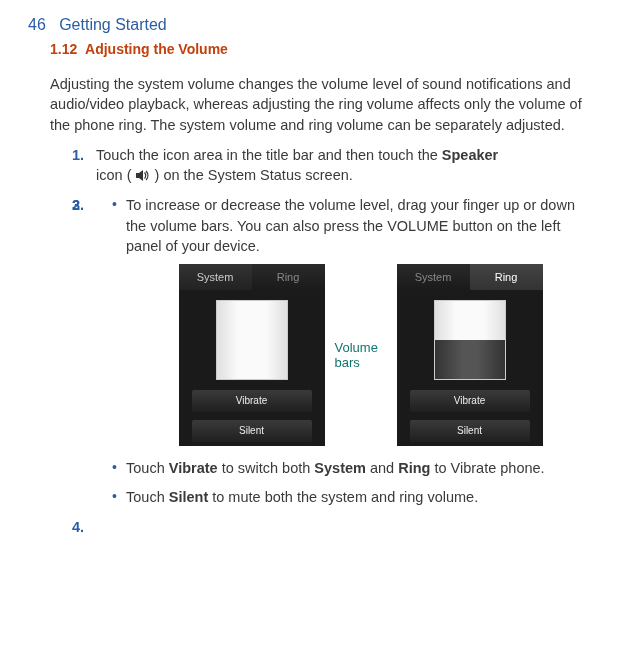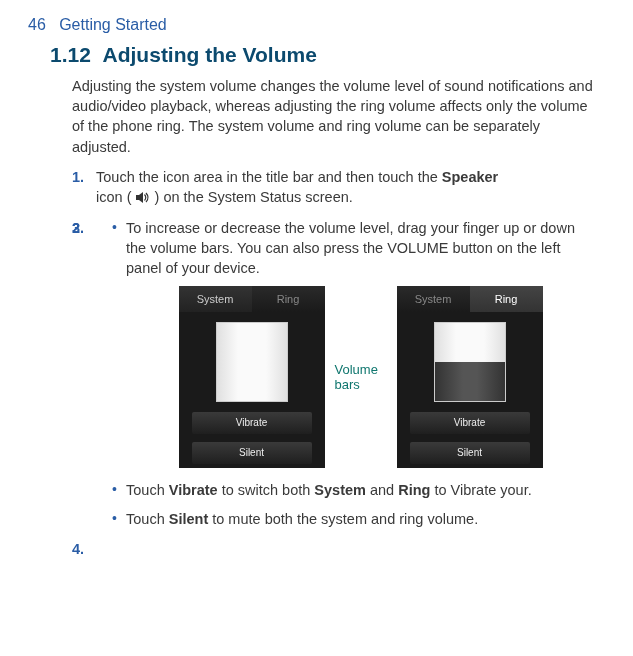--- a/index.html
+++ b/index.html
@@ -15,31 +15,32 @@
   .page {
     padding: 14px 28px 20px 28px;
   }
   .header-line {
     color: #2a5da6;
     font-size: 16px;
     margin-bottom: 4px;
   }
   .page-num { }
   .section-heading {
-    color: #0c4a6e;
-    font-size: 21px;
+    color: #c2410c;
+    font-size: 14px;
     font-weight: bold;
-    margin: 2px 0 6px 22px;
+    margin: 2px 0 14px 22px;
   }
   .body-text {
     margin-left: 44px;
     margin-right: 10px;
   }
   .intro {
     margin-bottom: 10px;
+    margin-left: 22px;
   }
   ol.numbered {
     list-style: none;
     padding: 0;
     margin: 0 10px 0 44px;
   }
   ol.numbered > li {
     position: relative;
     padding-left: 24px;
     margin-bottom: 10px;
@@ -208,21 +209,21 @@
               </div>
               <div class="vol-frame">
                 <div class="vol-fill" style="height:50%"></div>
               </div>
               <div class="mock-btn">Vibrate</div>
               <div class="mock-btn">Silent</div>
             </div>
           </div>
         </li>
         <li>
-          <span>Touch </span><span class="bold">Vibrate</span><span> to switch both </span><span class="bold">System</span><span> and </span><span class="bold">Ring</span><span> to Vibrate your.</span>
+          <span>Touch </span><span class="bold">Vibrate</span><span> to switch both </span><span class="bold">System</span><span> and </span><span class="bold">Ring</span><span> to Vibrate phone.</span>
         </li>
         <li>
           <span>Touch </span><span class="bold">Silent</span><span> to mute both the system and ring volume.</span>
         </li>
       </ul>
     </li>
     <li>
       <span class="num">4.</span>
     </li>
   </ol>

